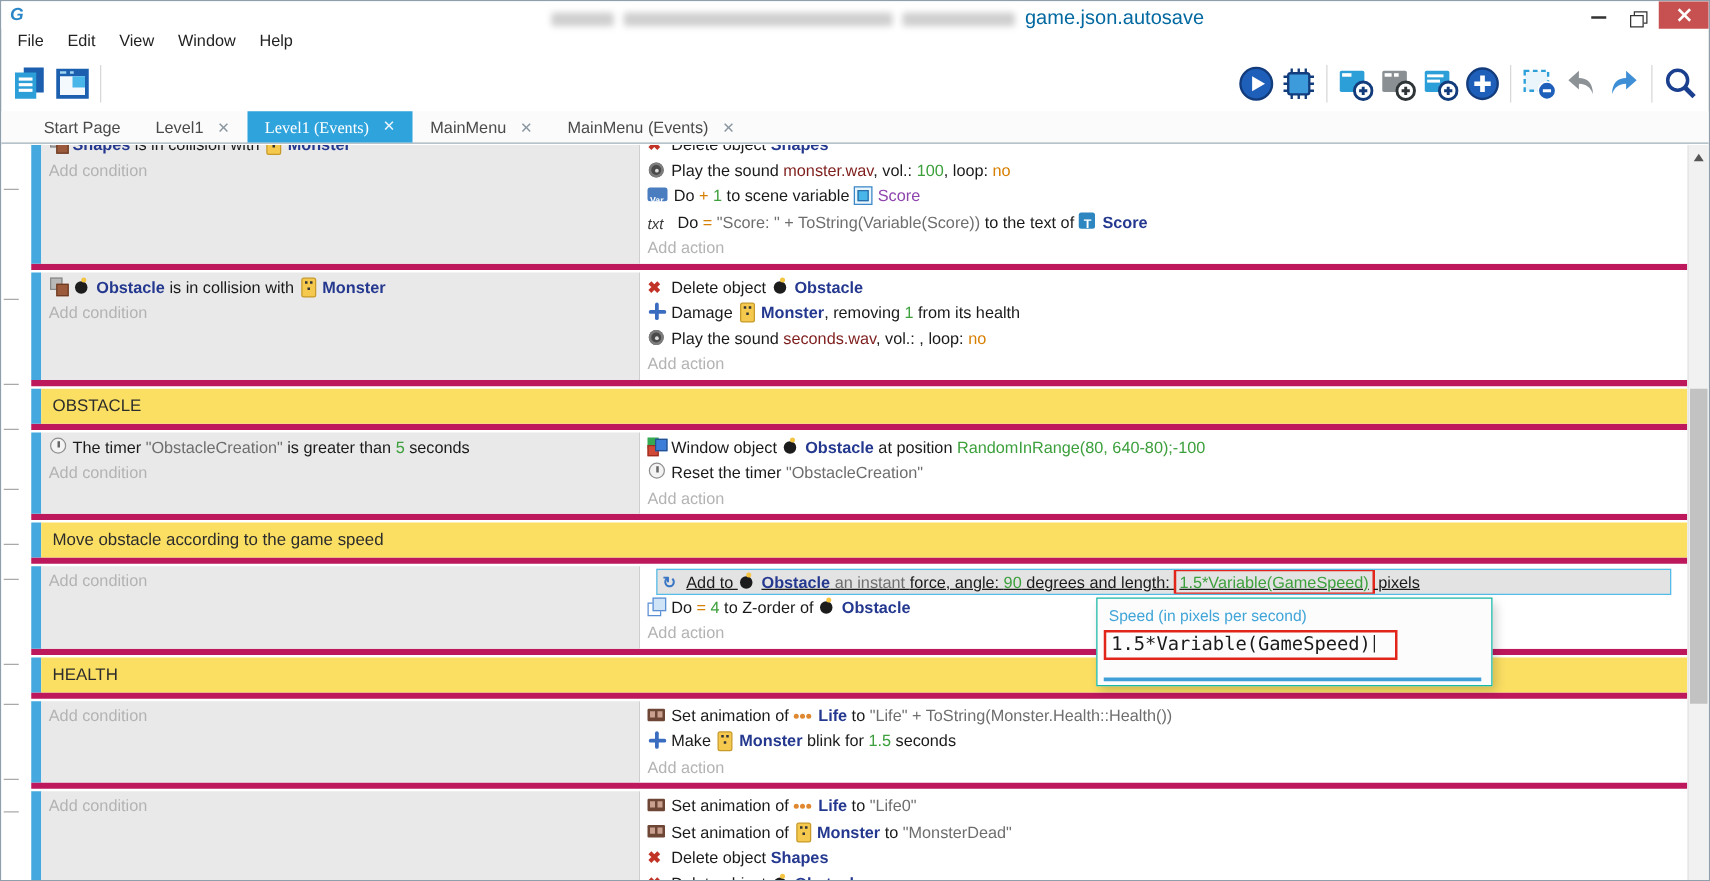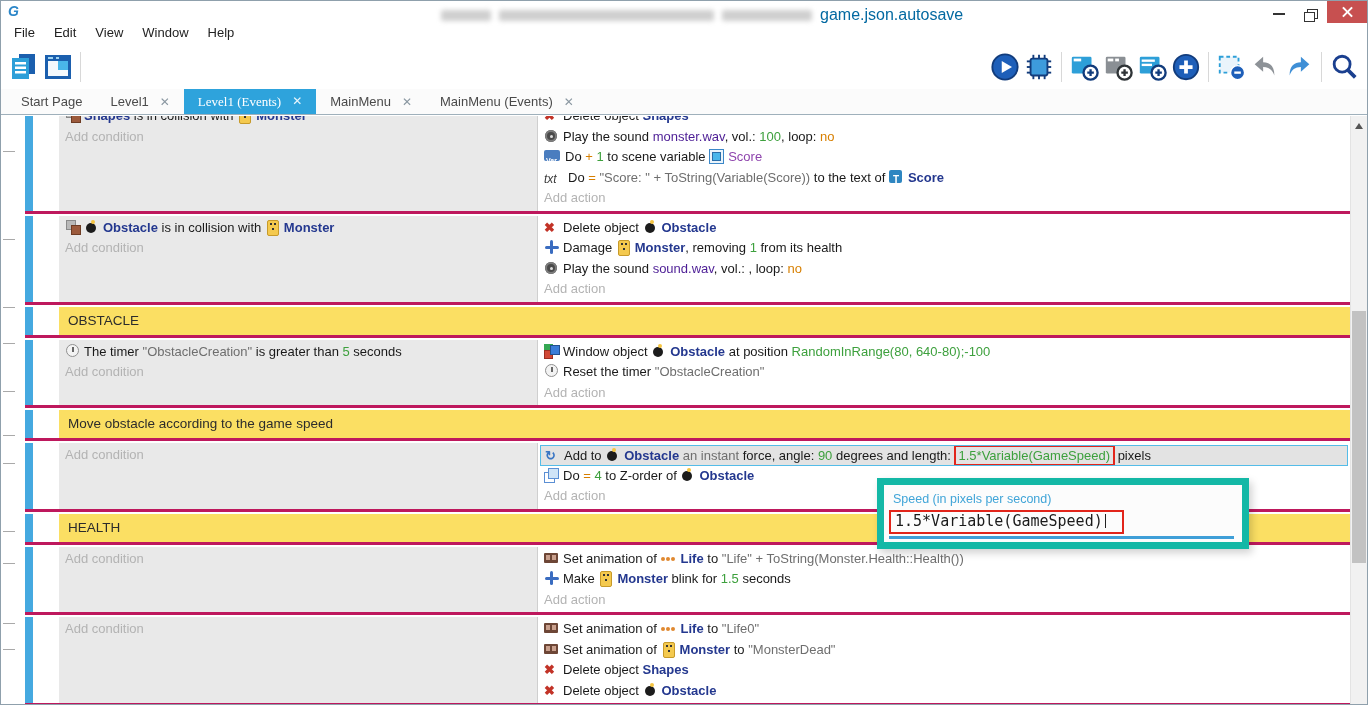--- a/index.html
+++ b/index.html
@@ -34,52 +34,52 @@
   
   .toolbarrow{ height:44px; display:flex; align-items:center; }
   .tbtn{ width:34px; height:34px; display:flex; align-items:center; justify-content:center; }
   .tgroup-left{ display:flex; margin-left:6px; }
   .tsep{ width:1px; height:30px; background:#d8d8d8; margin:0 5px; }
   .tspacer{ flex:1; }
   .tgroup-right{ display:flex; margin-right:6px; align-items:center; }
 
   
   .tabbar{ height:26px; display:flex; align-items:stretch; background:#fbfbfb;
-           border-bottom:1px solid #9fb0bb; padding-left:6px; }
+           border-bottom:1px solid #9fb0bb; padding-left:20px; }
   .tab{ display:flex; align-items:center; gap:11px; padding:0 14px; color:#4a4a4a; }
   .tab.active{ background:#2ea3dc; color:#fff;font-family:Liberation Serif, serif; }
   .tab-close{ font-size:12px; color:#8a97a1; }
   .tab.active .tab-close{ color:#eaf6fd; }
 
   
   .events{ position:absolute; top:115px; left:0; right:17px; bottom:0; overflow:hidden;
            background:#fff; padding-left:24px; }
   .gutter-tick{ position:absolute; left:2px; width:12px; height:1px; background:#a9a9a9; }
 
-  .event-wrap{ display:flex; margin-bottom:2px; border-bottom:3px solid #be185d;gap:26px; }
+  .event-wrap{ display:flex; margin-bottom:2px; border-bottom:5px solid #be185d; }
   .clip-top{ margin-top:-12px; }
   .bar{ width:8px; background:#45a9e0; flex:none; }
   .event-inner{ flex:1; display:flex; flex-direction:column; }
   .event-header{ background:#fff; padding:2px 6px 1px; line-height:20.5px; }
   .event-body{ display:flex; flex:1; }
   .conds{ width:478px; flex:none; background:#e9e9e9; padding:2px 0 2px; }
   .acts{ flex:1; background:#fff; border-left:1px solid #cfcfcf; padding:2px 0 2px; }
   .line{ line-height:20.5px; height:20.5px; padding:0 6px; white-space:nowrap; overflow:hidden; }
   .line.add{ color:#b3b3b3; }
-  .line.selected{ background:#e3e3e3; border:1px solid #54bce8; margin:0 2px; padding:0 4px; }
+  .line.selected{ background:#e3e3e3; border:1px solid #54bce8; margin:0 13px; padding:0 4px;text-decoration:underline; }
   .comment-body{ flex:1; background:#fbdf63; height:28px; line-height:28px; padding-left:9px;
                  color:#2c2c2c; font-size:13.5px; }
 
   .sg-plain{ color:#1a1a1a; }
   .sg-obj{ color:#24388f; font-weight:bold; }
   .sg-green{ color:#3da03d; }
   .sg-orange{ color:#d77f00; }
   .sg-purple{ color:#8e44ad; }
   .sg-str{ color:#6e6e6e; }
-  .sg-file{ color:#4c1d95;margin-top:44px; }
+  .sg-file{ color:#7f1d1d;margin-top:44px; }
   .redbox{ border:2px solid #e2251b; padding:1px 3px; margin:-1px -1px; }
 
   
   .ic{ display:inline-block; width:15px; height:14px; position:relative; vertical-align:-2px; margin-right:4px; }
   .ic::before,.ic::after{ content:""; position:absolute; }
   .collision-icon::before{ left:1px; top:0; width:8px; height:8px; background:#b9b9b9; border:1px solid #8a8a8a; }
   .collision-icon::after{ left:6px; top:5px; width:8px; height:8px; background:#9c5a3c; border:1px solid #6e3c24; }
   .delete-icon::before{ content:"\2716"; color:#c23327; font-weight:bold; font-size:13px; left:0; top:-2px; }
   .sound-icon::before{ left:1px; top:1px; width:12px; height:12px; border-radius:50%; background:#4a4a4a; box-shadow:inset 0 0 0 2px #7d7d7d; }
   .sound-icon::after{ left:6px; top:6px; width:3px; height:3px; border-radius:50%; background:#ddd; }
@@ -105,22 +105,22 @@
   .force-icon::before{ content:"\21bb"; color:#3a76c4; font-size:13px; font-weight:bold; left:0; top:-2px; }
   .zorder-icon::before{ left:0; top:4px; width:9px; height:9px; background:#fff; border:1px solid #5b8fd4; }
   .zorder-icon::after{ left:4px; top:0; width:9px; height:9px; background:#cfe4f7; border:1px solid #5b8fd4; }
   .animation-icon::before{ left:0; top:2px; width:14px; height:10px; background:#6d4636; border-radius:1px; }
   .animation-icon::after{ left:2px; top:4px; width:4px; height:5px; background:#c9a08d; box-shadow:6px 0 0 #c9a08d; }
   .life-icon{ width:16px; }
   .life-icon::before{ left:0; top:6px; width:4px; height:4px; border-radius:50%; background:#e08830;
                       box-shadow:5px 0 0 #e08830, 10px 0 0 #e08830; }
 
   
-  .popup{ position:absolute; left:876px; top:477px; width:372px; height:71px; z-index:50;
-          background:#fcfcfc; border:7px solid #14b8a6; box-shadow:3px 4px 8px rgba(0,0,0,.18); }
+  .popup{ position:absolute; left:876px; top:477px; width:317px; height:71px; z-index:50;
+          background:#fcfcfc; border:1px solid #14b8a6; box-shadow:3px 4px 8px rgba(0,0,0,.18); }
   .popup-label{ color:#41a5d8; font-size:12.5px; padding:7px 9px 1px; }
   .popup-value{ font-family:"DejaVu Sans Mono", monospace; font-size:15px; color:#1a1a1a; padding:3px 0 0 5px; }
   .redbox2{ display:inline-block; border:2px solid #e2251b; padding:0 16px 2px 4px; }
   .caret{ display:inline-block; width:1px; height:14px; background:#222; vertical-align:-2px; margin-left:2px; }
   .popup-underline{ position:absolute; left:5px; right:8px; bottom:3px; height:3px; background:#3f9fd8; }
 
   
   .scrollbar{ position:absolute; top:115px; right:0; width:17px; bottom:0; background:#f1f1f1; border-left:1px solid #e3e3e3; }
   .sb-up{ position:absolute; top:7px; left:4px; width:0; height:0;
           border-left:4.5px solid transparent; border-right:4.5px solid transparent; border-bottom:6px solid #555; }
@@ -309,21 +309,21 @@
         <div class="bar"></div>
         <div class="event-inner">
           <div class="event-body">
             <div class="conds">
               <div class="line"><span class="ic collision-icon"></span><span class="ic bomb-icon"></span><span class="sg-obj">Obstacle</span><span class="sg-plain"> is in collision with </span><span class="ic monster-icon"></span><span class="sg-obj">Monster</span></div>
               <div class="line add">Add condition</div>
             </div>
             <div class="acts">
               <div class="line"><span class="ic delete-icon"></span><span class="sg-plain">Delete object </span><span class="ic bomb-icon"></span><span class="sg-obj">Obstacle</span></div>
               <div class="line"><span class="ic health-icon"></span><span class="sg-plain">Damage </span><span class="ic monster-icon"></span><span class="sg-obj">Monster</span><span class="sg-plain">, removing </span><span class="sg-green">1</span><span class="sg-plain"> from its health</span></div>
-              <div class="line"><span class="ic sound-icon"></span><span class="sg-plain">Play the sound </span><span class="sg-file">sound.wav</span><span class="sg-plain">, vol.: , loop: </span><span class="sg-orange">no</span></div>
+              <div class="line"><span class="ic sound-icon"></span><span class="sg-plain">Play the sound </span><span class="sg-file">seconds.wav</span><span class="sg-plain">, vol.: , loop: </span><span class="sg-orange">no</span></div>
               <div class="line add">Add action</div>
             </div>
           </div>
         </div>
       </div>
       <div class="event-wrap">
         <div class="bar"></div>
         <div class="comment-body">OBSTACLE</div>
       </div>
       <div class="event-wrap">

